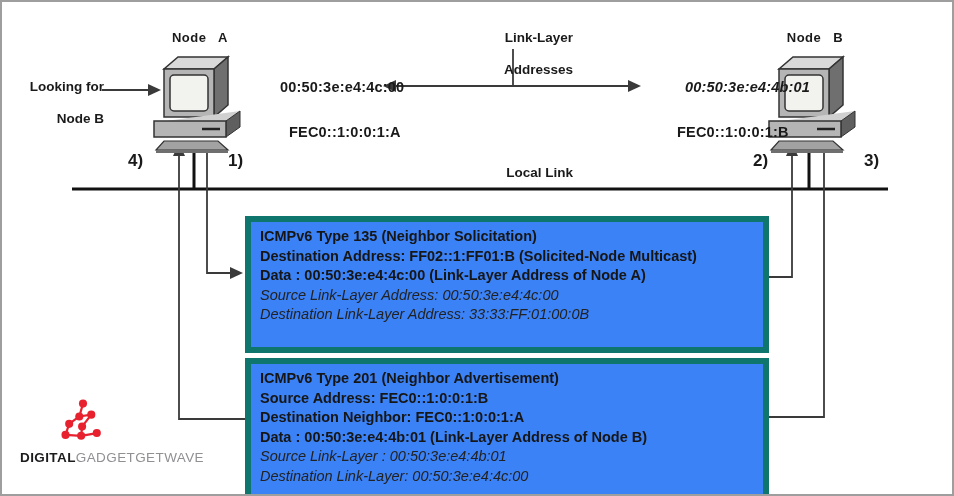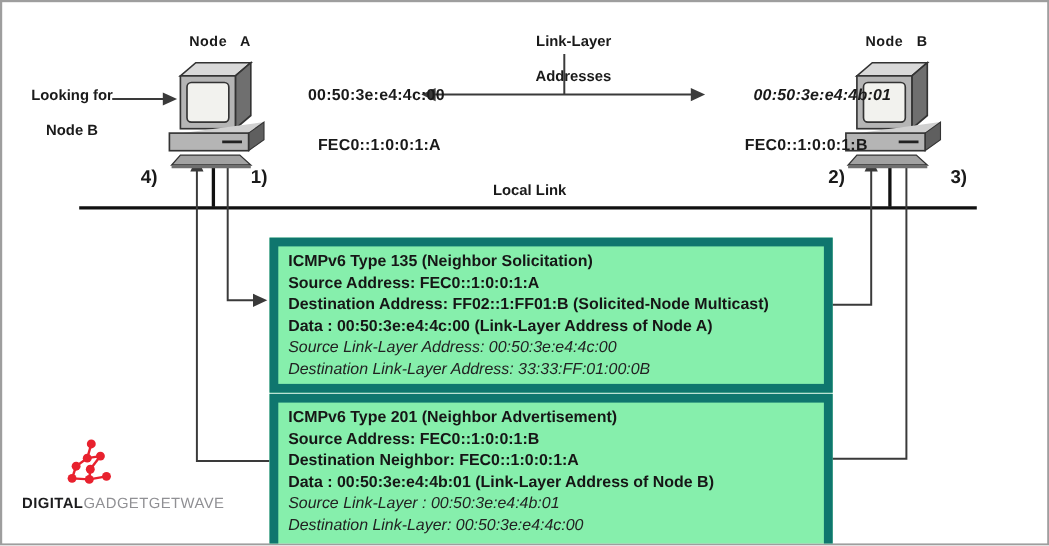--- a/index.html
+++ b/index.html
@@ -4,26 +4,26 @@
 <style>
   html,body{margin:0;padding:0;background:#fff;}
   #canvas{
     position:relative;width:950px;height:492px;margin:0;
     border:2px solid #9e9e9e;background:#ffffff;overflow:hidden;
     font-family:"Liberation Sans","DejaVu Sans",sans-serif;color:#1a1a1a;
   }
   #wires{position:absolute;left:0;top:0;width:954px;height:496px;}
   .lbl{position:absolute;white-space:pre;}
   .node-title{font-size:13px;font-weight:700;letter-spacing:.5px;word-spacing:8px;text-align:center;}
-  .small-bold{font-size:13.5px;font-weight:700;line-height:16px;text-align:center;}
+  .small-bold{font-size:13.5px;font-weight:700;line-height:16px;text-align:right;}
   .addr{font-size:14.5px;font-weight:700;letter-spacing:.2px;margin-left:38px;}
   .step{font-size:17px;font-weight:700;}
   .msgbox{
-    position:absolute;left:243px;width:487px;background:#86efac;
-    border:8px solid #0f766e;padding:5px 0 0 9px;
+    position:absolute;left:243px;width:487px;background:#3b82f6;
+    border:6px solid #0f766e;padding:5px 16px 0 9px;
   }
   .msgbox .ln{font-size:14.5px;font-weight:700;line-height:19.5px;color:#161616;}
   .msgbox .ln.it{font-style:italic;font-weight:400;color:#222;}
   #logo{position:absolute;left:18px;top:396px;width:180px;}
   #logo-icon{display:block;margin-left:40px;}
   #logo-text{font-size:13.5px;letter-spacing:.4px;margin-top:4px;white-space:nowrap;}
   #logo-text .b{font-weight:700;color:#1c1c1e;margin-top:24px;}
   #logo-text .g{font-weight:400;color:#909094;}
 </style>
 </head>
@@ -101,30 +101,29 @@
     <span>Link-Layer</span><br>
     <span>Addresses</span>
   </div>
 
   <div class="lbl addr" style="left:240px;top:77px;">00:50:3e:e4:4c:00</div>
   <div class="lbl addr" style="left:645px;top:77px;font-style:italic;">00:50:3e:e4:4b:01</div>
 
   <div class="lbl addr" style="left:249px;top:122px;">FEC0::1:0:0:1:A</div>
   <div class="lbl addr" style="left:637px;top:122px;">FEC0::1:0:0:1:B</div>
 
-  <div class="lbl small-bold" style="left:422px;top:163px;width:115px;">Local Link</div>
+  <div class="lbl small-bold" style="left:456px;top:163px;width:115px;">Local Link</div>
 
   <div class="lbl step" style="left:126px;top:149px;">4)</div>
   <div class="lbl step" style="left:226px;top:149px;">1)</div>
   <div class="lbl step" style="left:751px;top:149px;">2)</div>
   <div class="lbl step" style="left:862px;top:149px;">3)</div>
 
   <div class="msgbox" style="top:214px;height:120px;">
     <div class="ln">ICMPv6 Type 135 (Neighbor Solicitation)</div>
-    <div class="ln">Source Address: FEC0::1:0:0:1:A</div>
     <div class="ln">Destination Address: FF02::1:FF01:B (Solicited-Node Multicast)</div>
     <div class="ln">Data : 00:50:3e:e4:4c:00 (Link-Layer Address of Node A)</div>
     <div class="ln it">Source Link-Layer Address: 00:50:3e:e4:4c:00</div>
     <div class="ln it">Destination Link-Layer Address: 33:33:FF:01:00:0B</div>
   </div>
 
   <div class="msgbox" style="top:356px;height:127px;">
     <div class="ln">ICMPv6 Type 201 (Neighbor Advertisement)</div>
     <div class="ln">Source Address: FEC0::1:0:0:1:B</div>
     <div class="ln">Destination Neighbor: FEC0::1:0:0:1:A</div>

